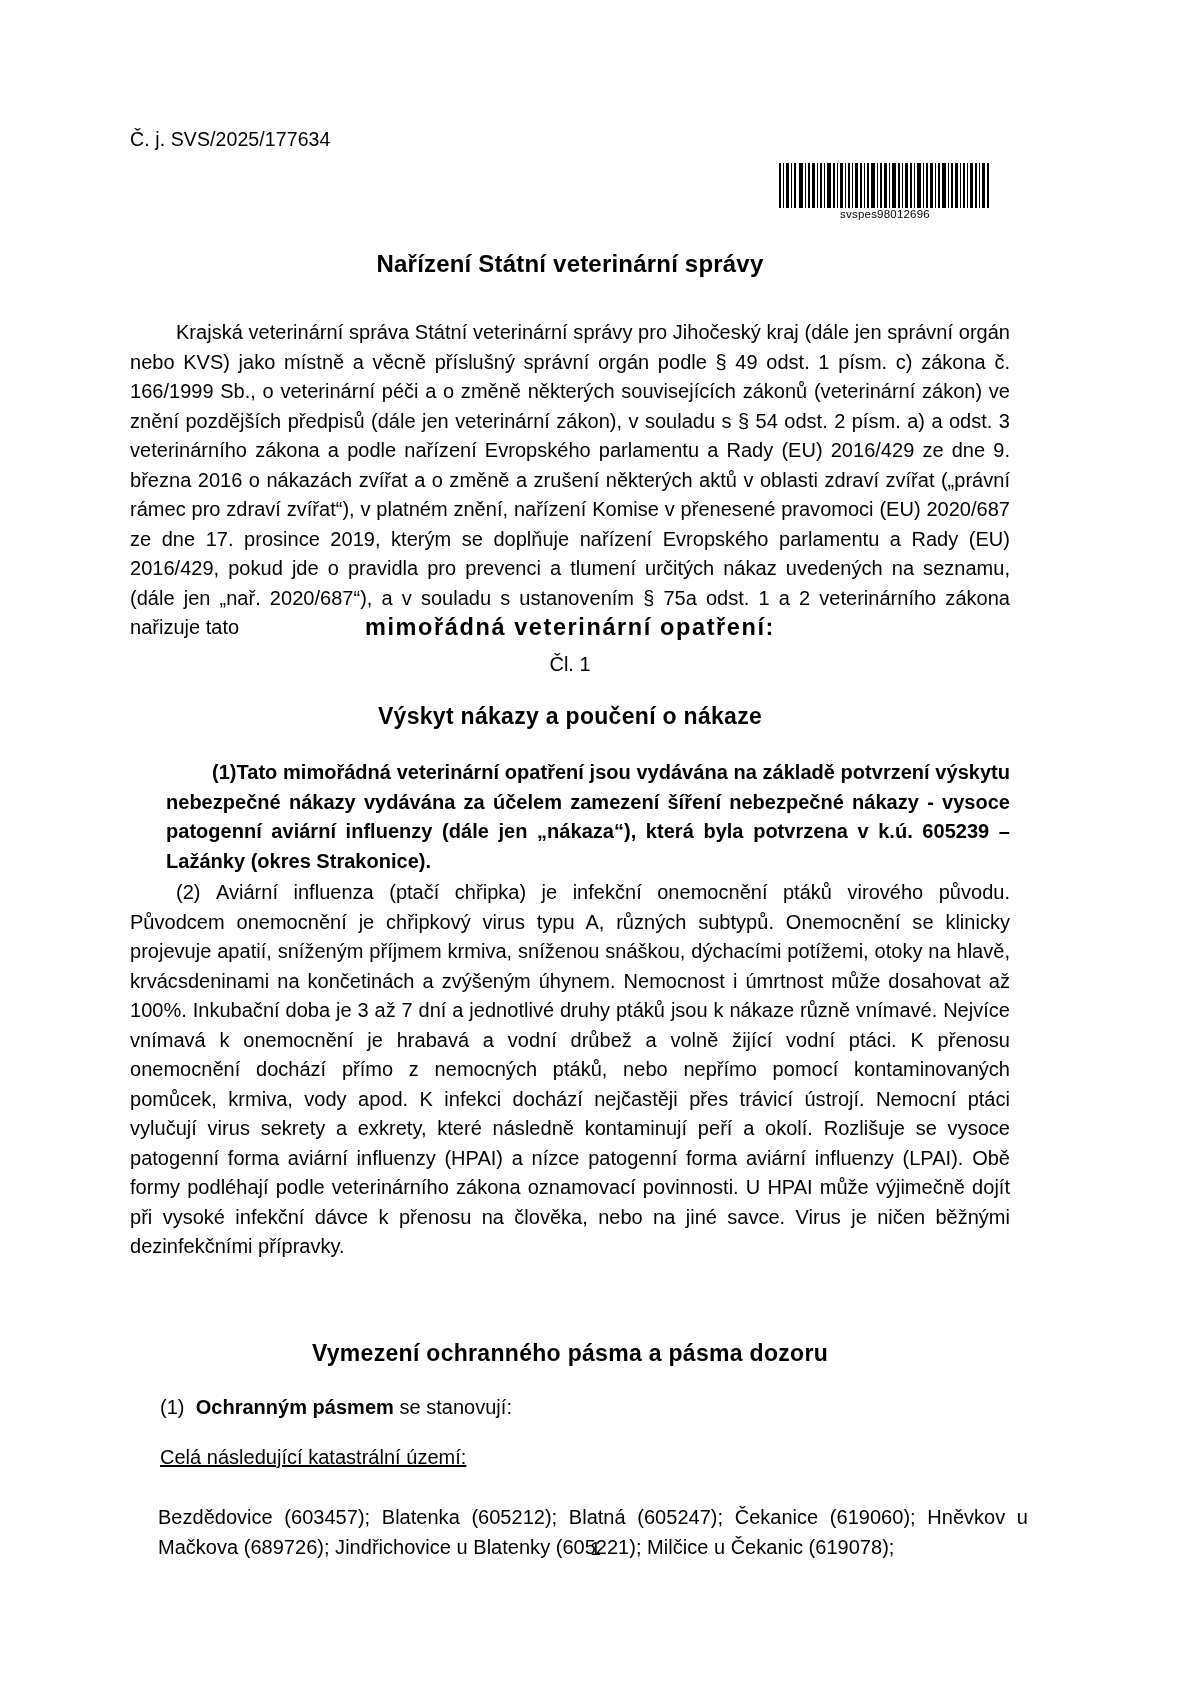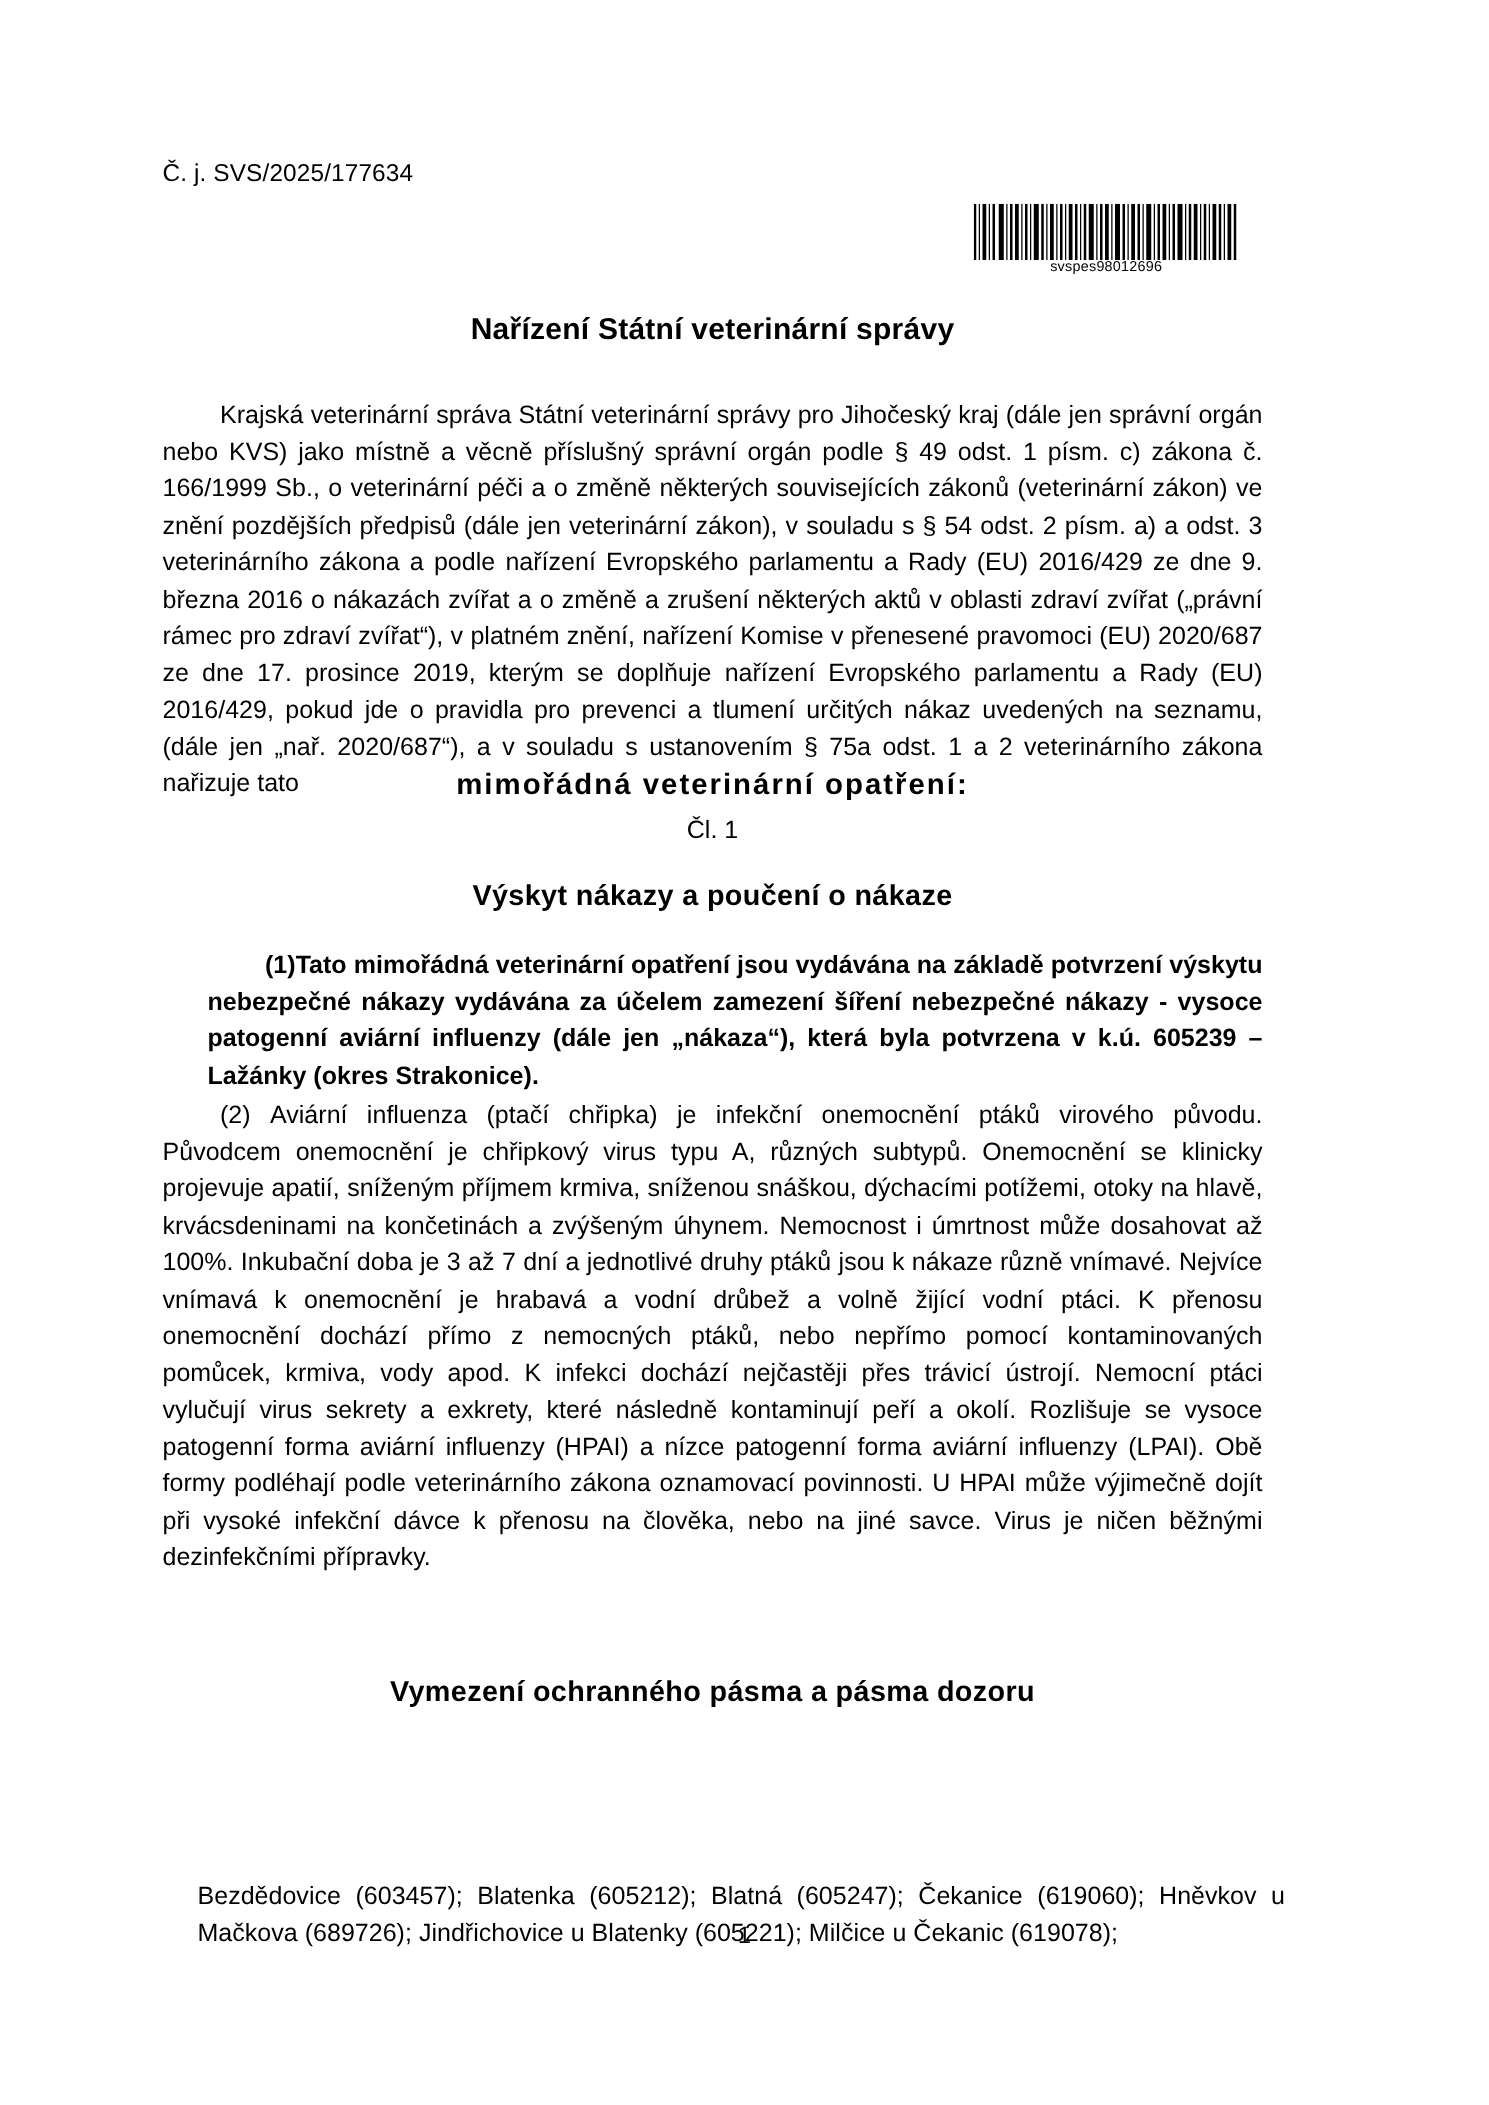--- a/index.html
+++ b/index.html
@@ -210,21 +210,27 @@
   </div>
 
   <div class="blk" style="top:878px;">
     <p class="body"><span class="indent"></span><span>(2)</span>&nbsp;<span>Aviární influenza (ptačí chřipka) je infekční onemocnění ptáků virového původu. Původcem onemocnění je chřipkový virus typu A, různých subtypů. Onemocnění se klinicky projevuje apatií, sníženým příjmem krmiva, sníženou snáškou, dýchacími potížemi, otoky na hlavě, krvácsdeninami na končetinách a zvýšeným úhynem. Nemocnost i úmrtnost může dosahovat až 100%. Inkubační doba je 3 až 7 dní a jednotlivé druhy ptáků jsou k nákaze různě vnímavé. Nejvíce vnímavá k onemocnění je hrabavá a vodní drůbež a volně žijící vodní ptáci. K přenosu onemocnění dochází přímo z nemocných ptáků, nebo nepřímo pomocí kontaminovaných pomůcek, krmiva, vody apod. K infekci dochází nejčastěji přes trávicí ústrojí. Nemocní ptáci vylučují virus sekrety a exkrety, které následně kontaminují peří a okolí. Rozlišuje se vysoce patogenní forma aviární influenzy (HPAI) a nízce patogenní forma aviární influenzy (LPAI). Obě formy podléhají podle veterinárního zákona oznamovací povinnosti. U HPAI může výjimečně dojít při vysoké infekční dávce k přenosu na člověka, nebo na jiné savce. Virus je ničen běžnými dezinfekčními přípravky.</span></p>
   </div>
 
   <div class="blk" style="top:1340px;">
     <h2 class="art-title">Vymezení ochranného pásma a pásma dozoru</h2>
   </div>
 
-
+  <div class="blk" style="top:1393px;">
+    <p class="body"><span class="indent-sm"></span><span>(1)</span>&nbsp;&nbsp;<strong>Ochranným pásmem</strong><span> se stanovují:</span></p>
+  </div>
+
+  <div class="blk" style="top:1443px;">
+    <p class="body"><span class="indent-sm"></span><span class="underline">Celá následující katastrální území:</span></p>
+  </div>
 
   <div class="blk" style="top:1503px; width:870px; left:158px;">
     <p class="body">Bezdědovice (603457); Blatenka (605212); Blatná (605247); Čekanice (619060); Hněvkov u Mačkova (689726); Jindřichovice u Blatenky (605221); Milčice u Čekanic (619078);</p>
   </div>
 
   <div class="page-number">1</div>
 
 </div>
 
 </body></html>

